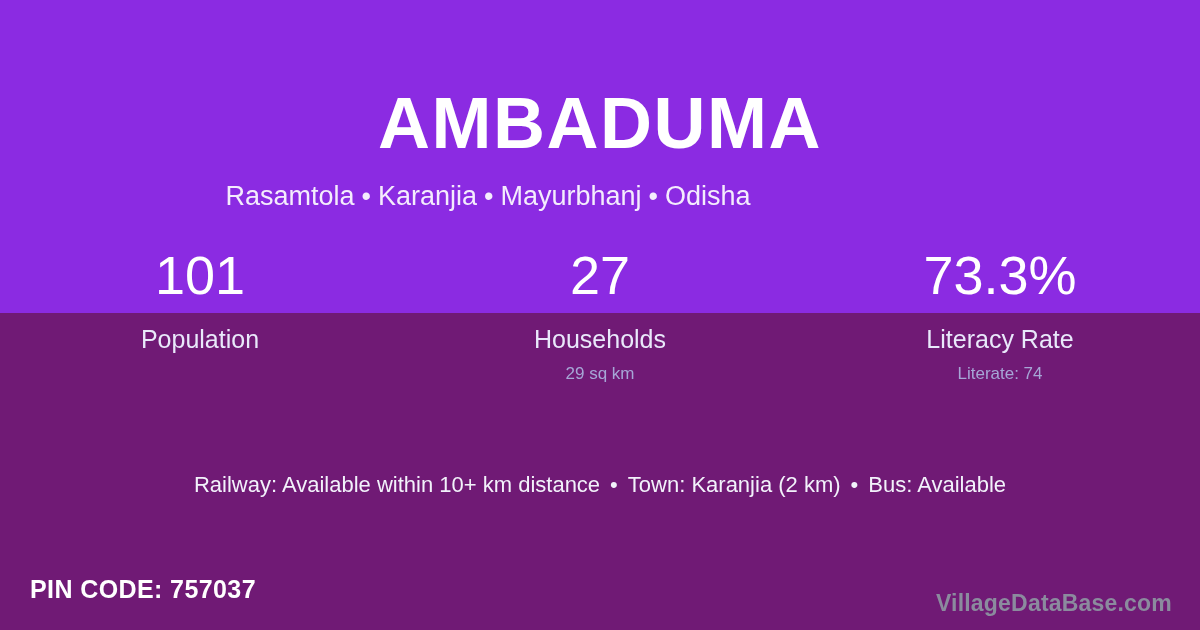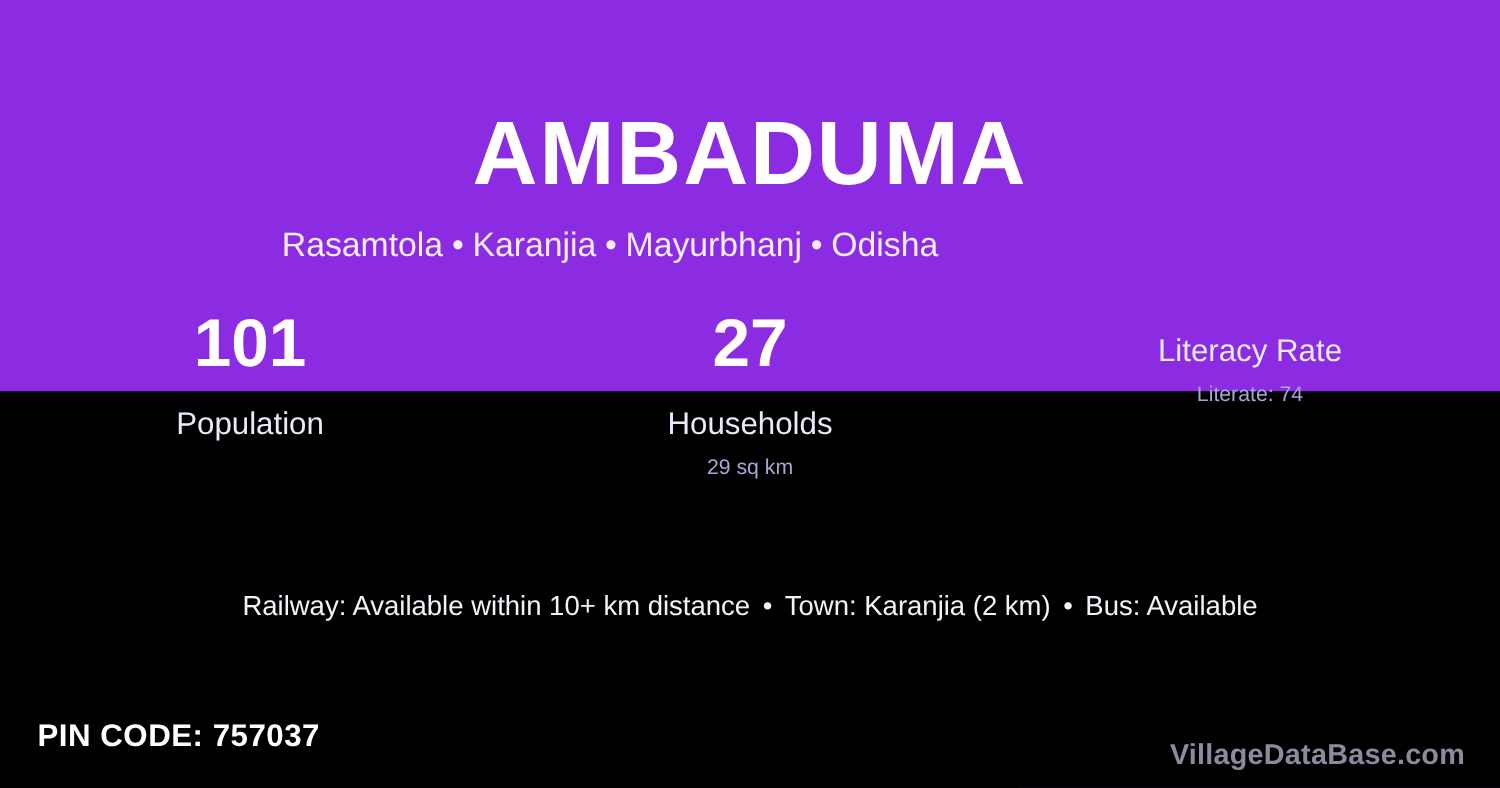--- a/index.html
+++ b/index.html
@@ -7,21 +7,21 @@
     margin: 0;
     padding: 0;
     background: #0f0f1e;
   }
   #card {
     position: relative;
     width: 1200px;
     height: 630px;
     overflow: hidden;
     font-family: "Liberation Sans", sans-serif;
-    background: #000000;
+    background: #701a75;
     -webkit-font-smoothing: antialiased;
   }
   
   #purple-band {
     position: absolute;
     left: 0;
     top: 0;
     width: 1200px;
     height: 313px;
     background: #8b2be2;
@@ -71,21 +71,21 @@
     width: 1200px;
     height: 140px;
     display: flex;
   }
   .stat-col {
     flex: 1 1 0;
     text-align: center;
   }
   .stat-value {
     font-size: 54px;
-    font-weight: bold;
+    font-weight: normal;
     color: #ffffff;
     line-height: 58px;
     letter-spacing: 0px;
   }
   .stat-label {
     font-size: 25px;
     font-weight: normal;
     color: #e9e9fb;
     line-height: 30px;
     margin-top: 20px;
@@ -159,20 +159,21 @@
       <div class="stat-label">Population</div>
     </div>
 
     <div class="stat-col">
       <div class="stat-value">27</div>
       <div class="stat-label">Households</div>
       <div class="stat-sub">29 sq km</div>
     </div>
 
     <div class="stat-col">
+      <div class="stat-value">73.3%</div>
       <div class="stat-label">Literacy Rate</div>
       <div class="stat-sub">Literate: 74</div>
     </div>
 
   </div>
 
   <div id="infra-row">
     <span>Railway: Available within 10+ km distance</span><span class="infra-sep">•</span><span>Town: Karanjia (2 km)</span><span class="infra-sep">•</span><span>Bus: Available</span>
   </div>
 

